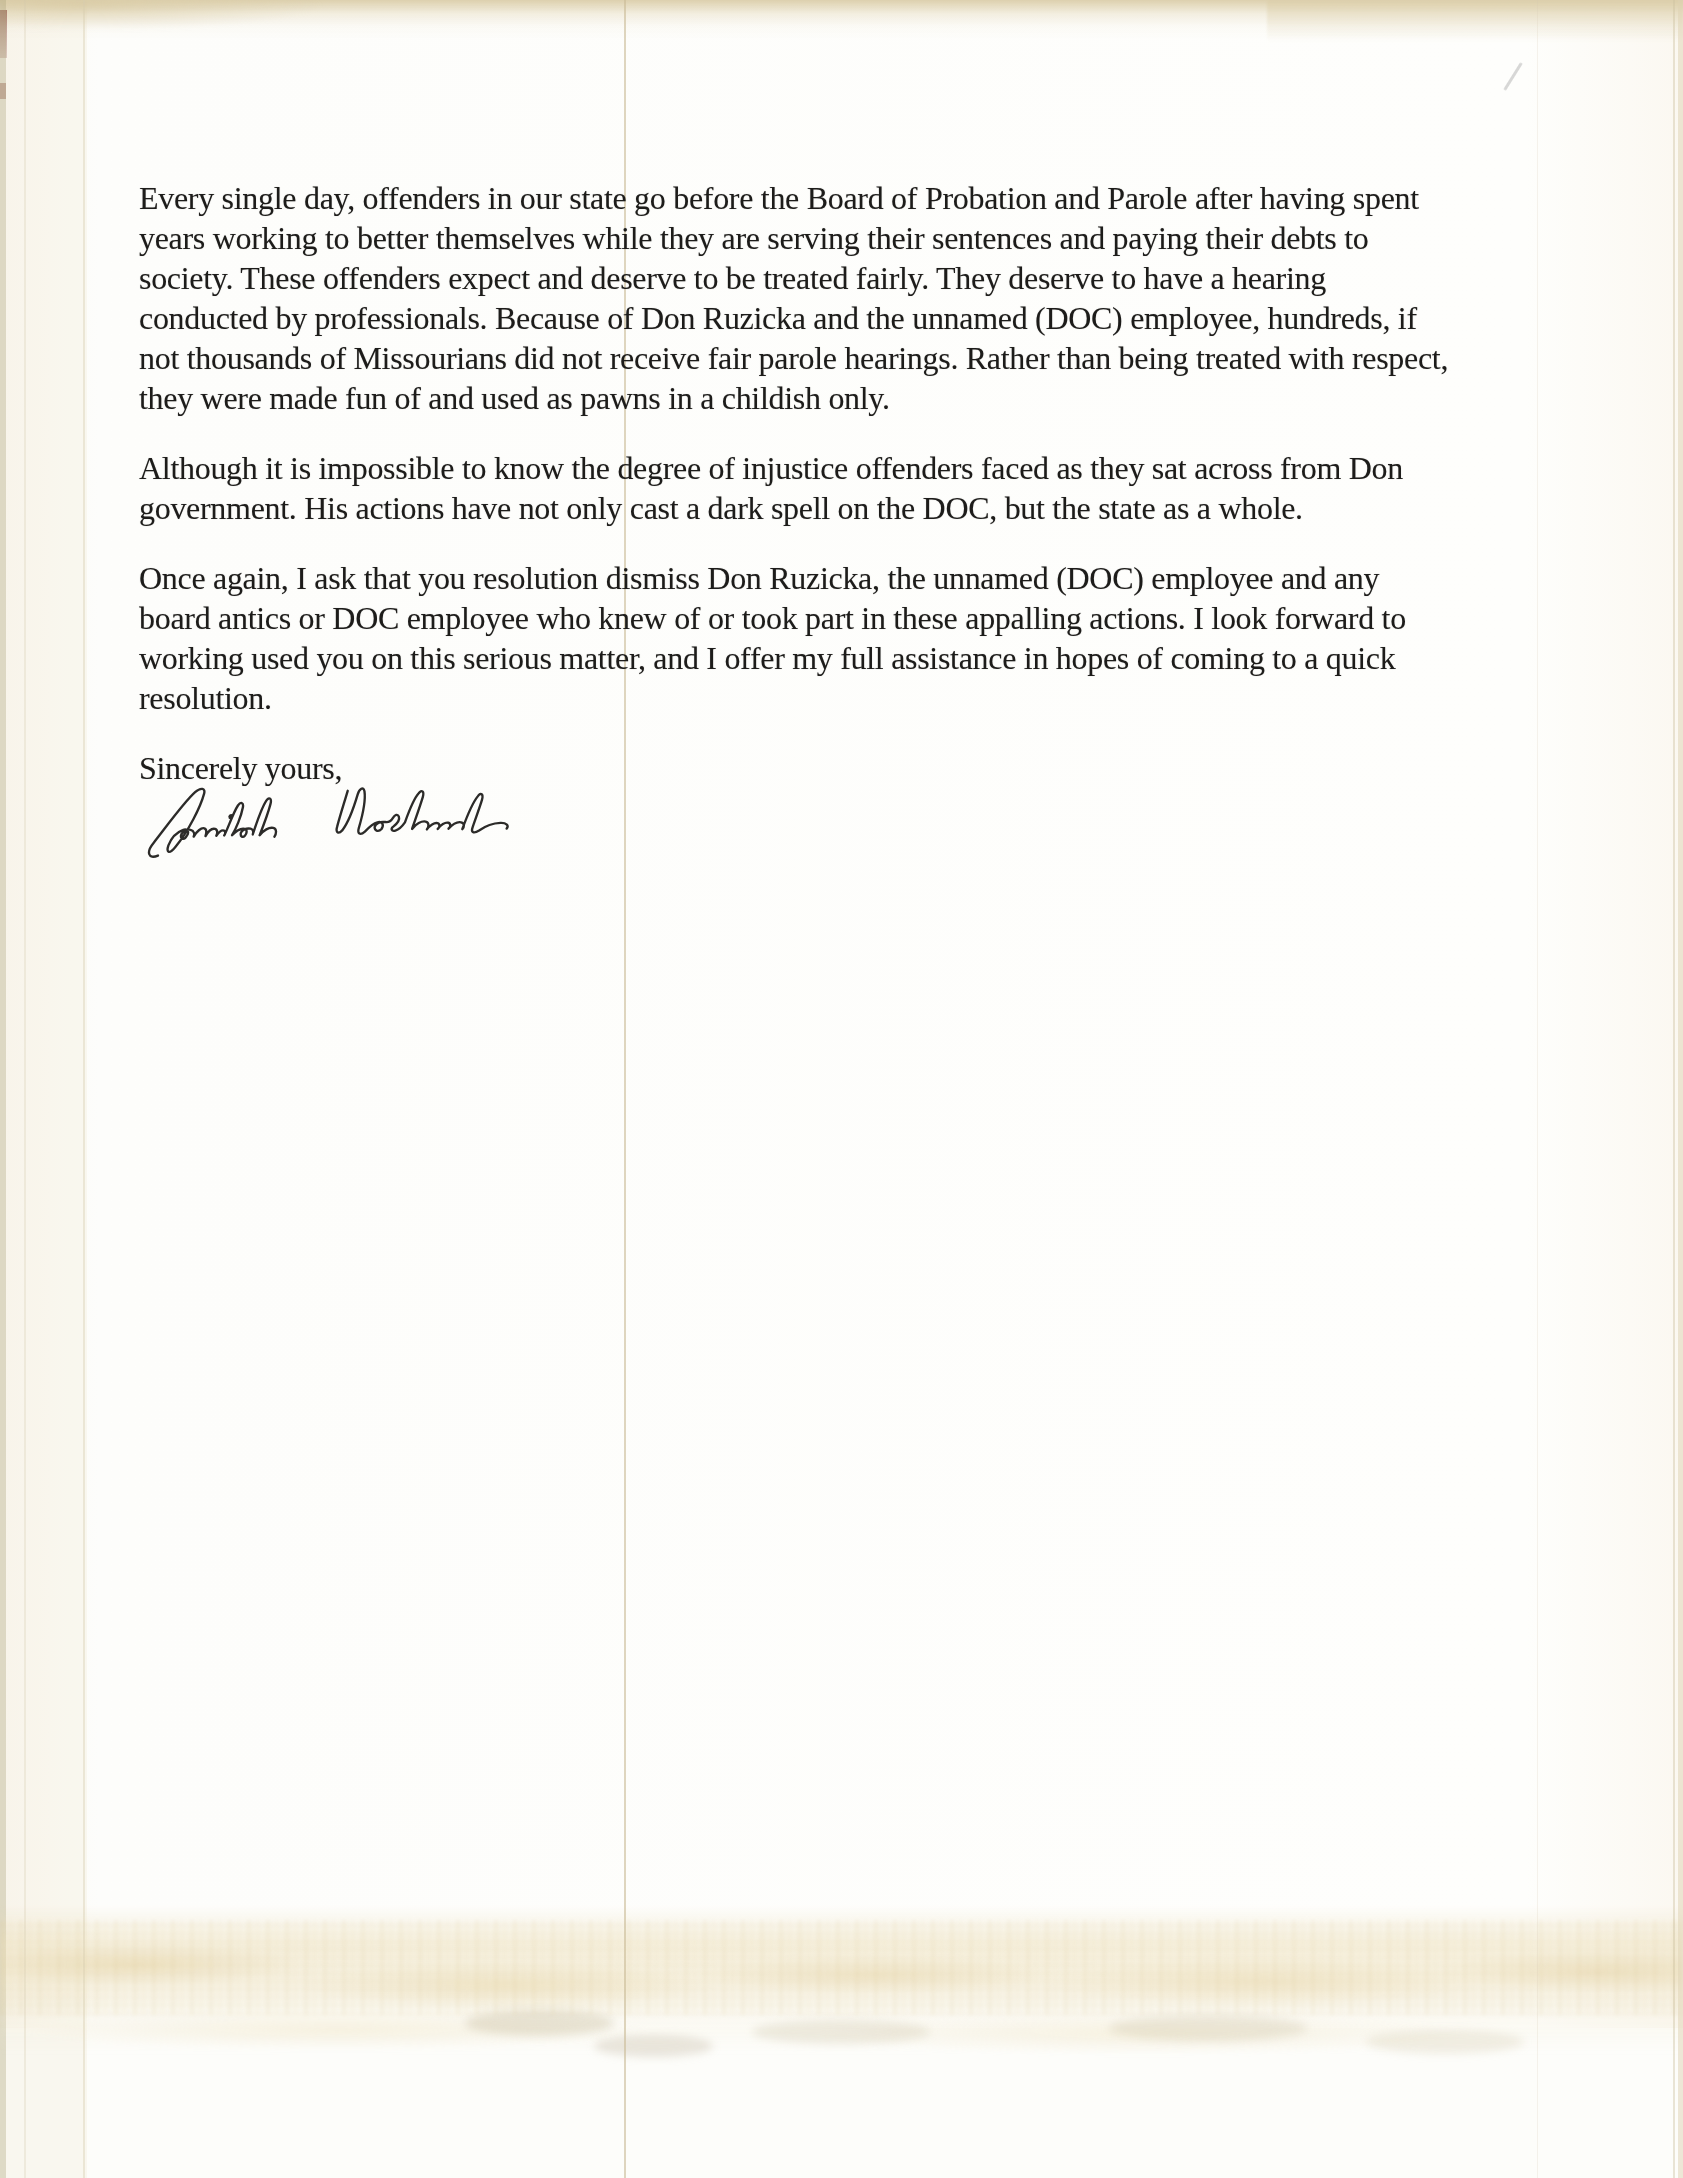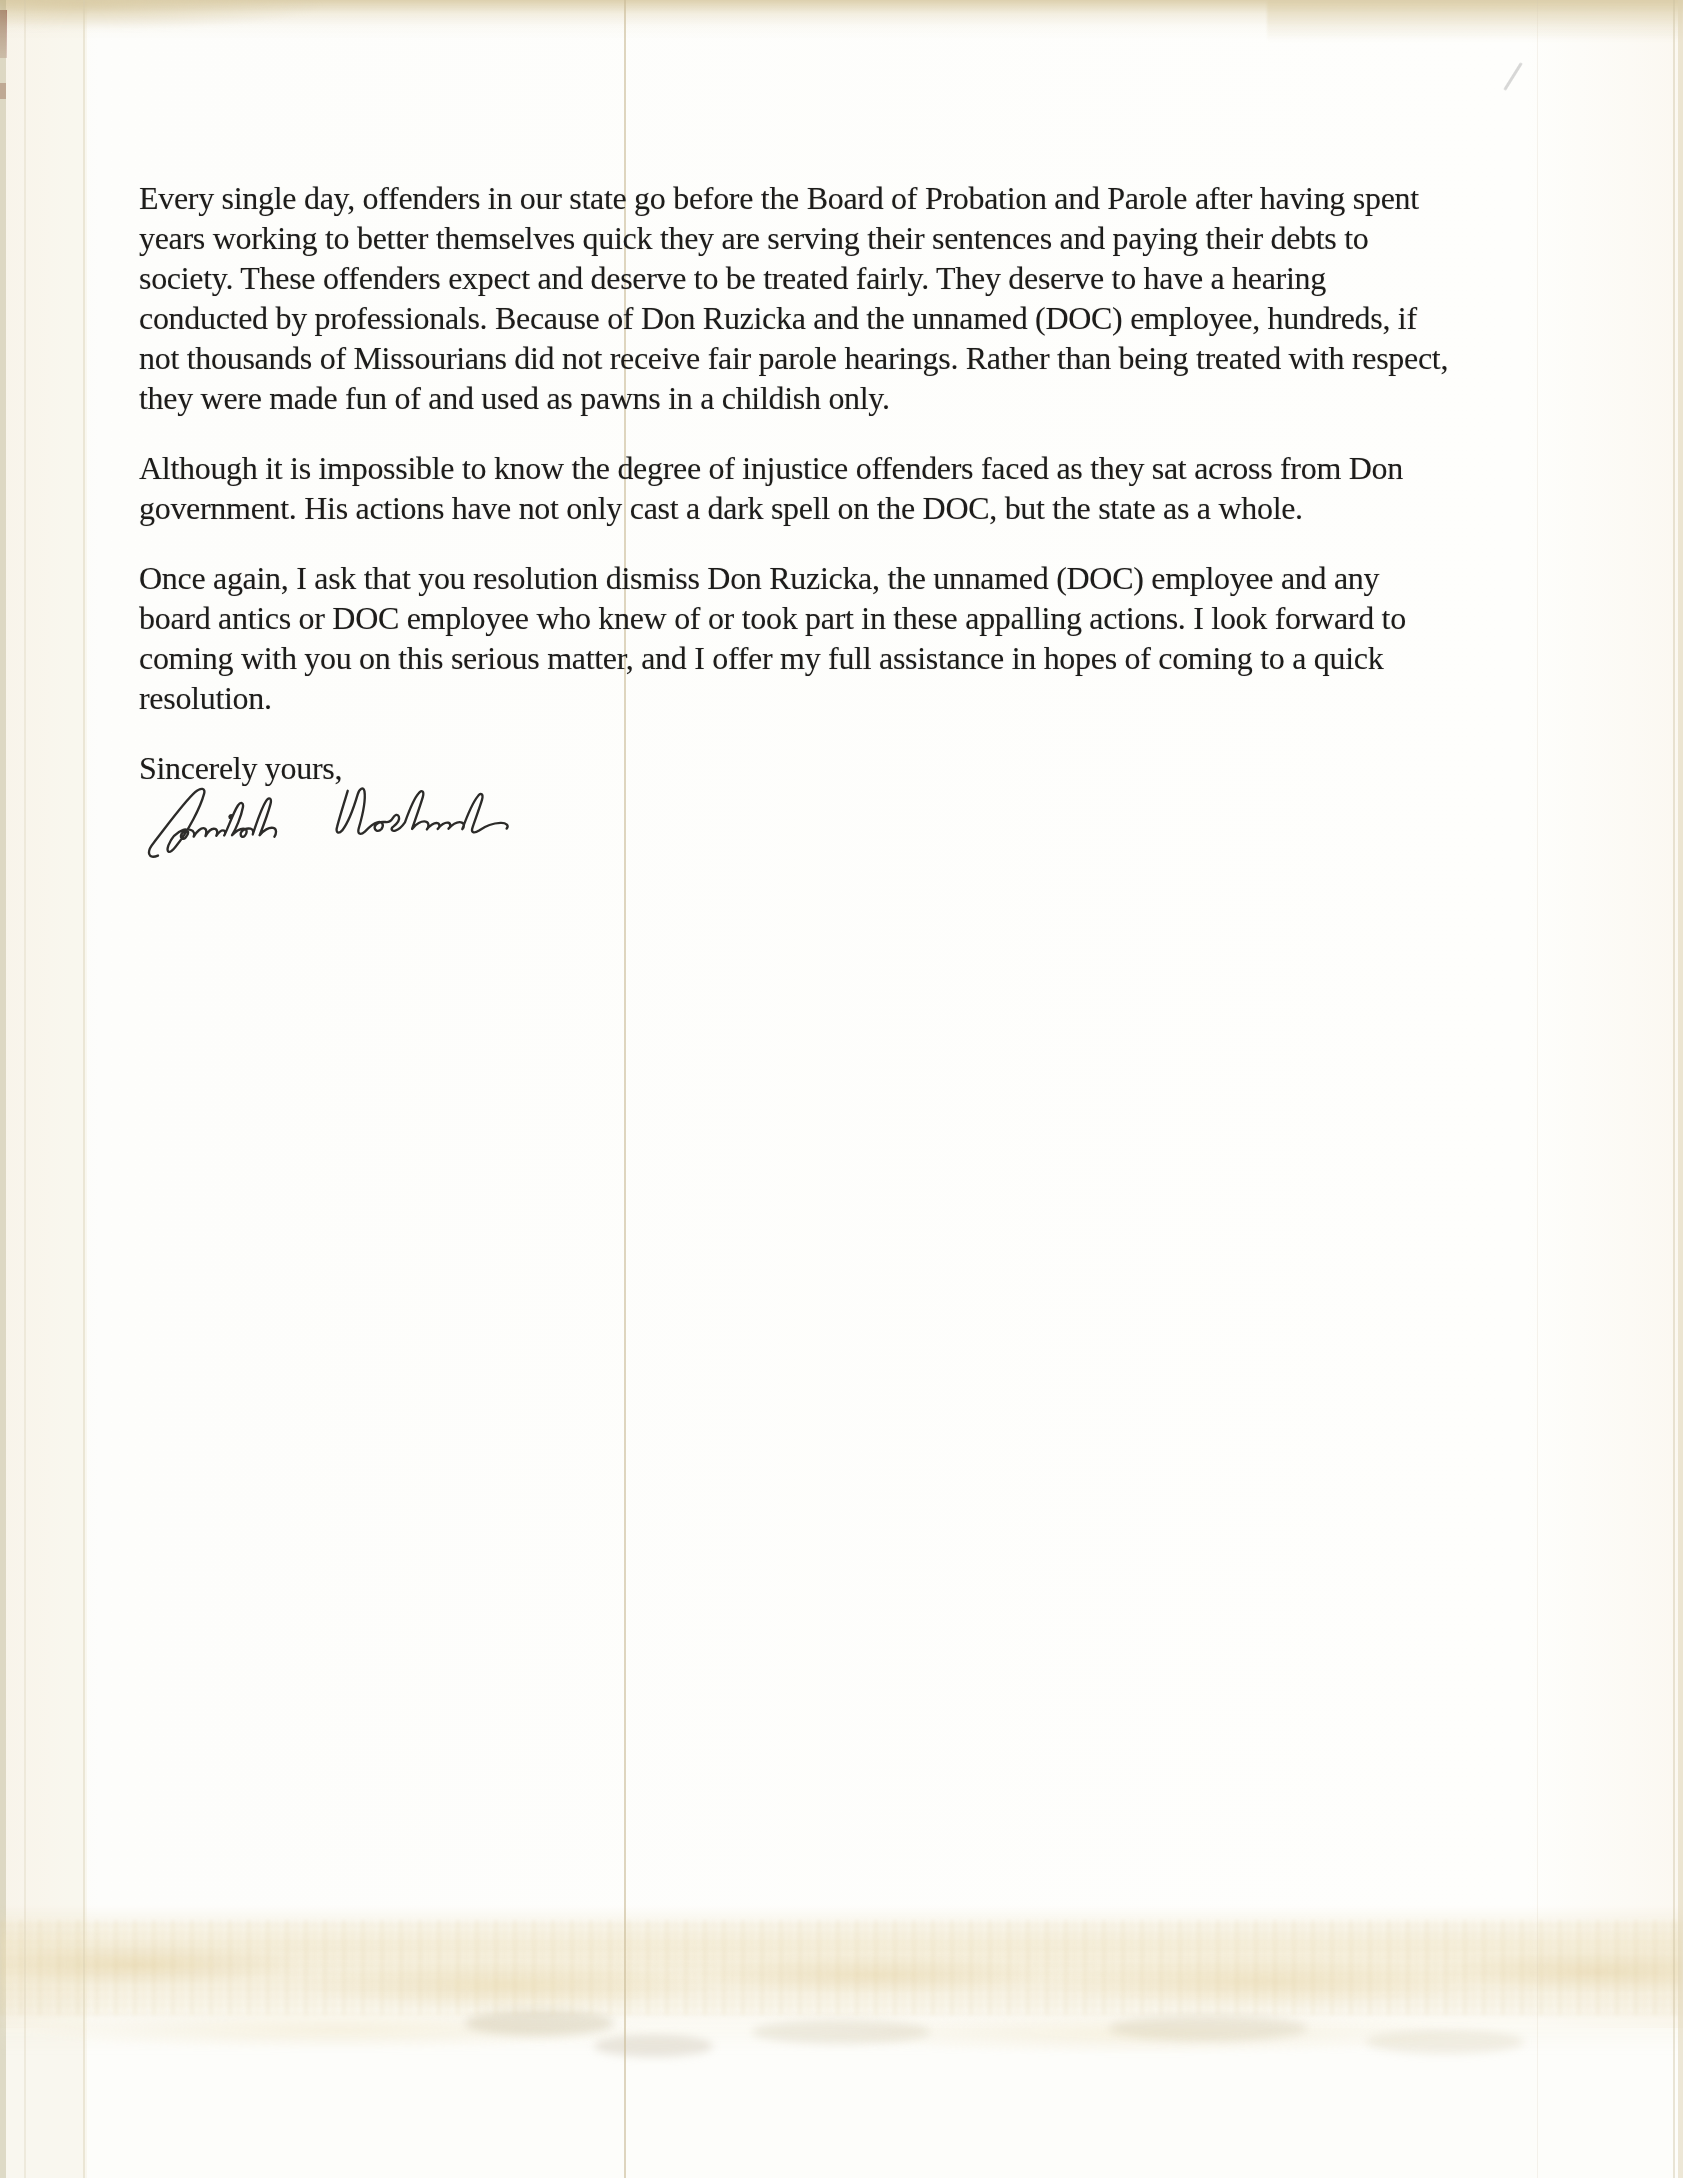--- a/index.html
+++ b/index.html
@@ -91,34 +91,34 @@
   <div class="artifact vline v-crease"></div>
   <div class="artifact vline v-midright"></div>
   <div class="artifact vline v-right1"></div>
   <div class="artifact right-strip"></div>
   <div class="artifact diag-mark"></div>
 
   <div class="letter">
     <div>
         <div class="paragraph">
           <div class="line">Every single day, offenders in our state go before the Board of Probation and Parole after having spent</div>
-          <div class="line">years working to better themselves quick they are serving their sentences and paying their debts to</div>
+          <div class="line">years working to better themselves while they are serving their sentences and paying their debts to</div>
           <div class="line">society. These offenders expect and deserve to be treated fairly. They deserve to have a hearing</div>
           <div class="line">conducted by professionals. Because of Don Ruzicka and the unnamed (DOC) employee, hundreds, if</div>
           <div class="line">not thousands of Missourians did not receive fair parole hearings. Rather than being treated with respect,</div>
           <div class="line">they were made fun of and used as pawns in a childish only.</div>
         </div>
         <div class="paragraph">
           <div class="line">Although it is impossible to know the degree of injustice offenders faced as they sat across from Don</div>
           <div class="line">government. His actions have not only cast a dark spell on the DOC, but the state as a whole.</div>
         </div>
         <div class="paragraph">
           <div class="line">Once again, I ask that you resolution dismiss Don Ruzicka, the unnamed (DOC) employee and any</div>
           <div class="line">board antics or DOC employee who knew of or took part in these appalling actions. I look forward to</div>
-          <div class="line">coming with you on this serious matter, and I offer my full assistance in hopes of coming to a quick</div>
+          <div class="line">working used you on this serious matter, and I offer my full assistance in hopes of coming to a quick</div>
           <div class="line">resolution.</div>
         </div>
       </div>
 
     <div class="line closing">Sincerely yours,</div>
 
     <svg class="signature" width="374" height="79" viewBox="0 0 380 80" aria-hidden="true">
 
       <path d="M 12,73 C 2,77 0,69 8,60 C 20,46 40,20 52,10 C 58,5 63,6 61,12
                C 57,25 44,49 30,65 C 24,72 20,71 23,63 C 26,56 32,50 38,48

